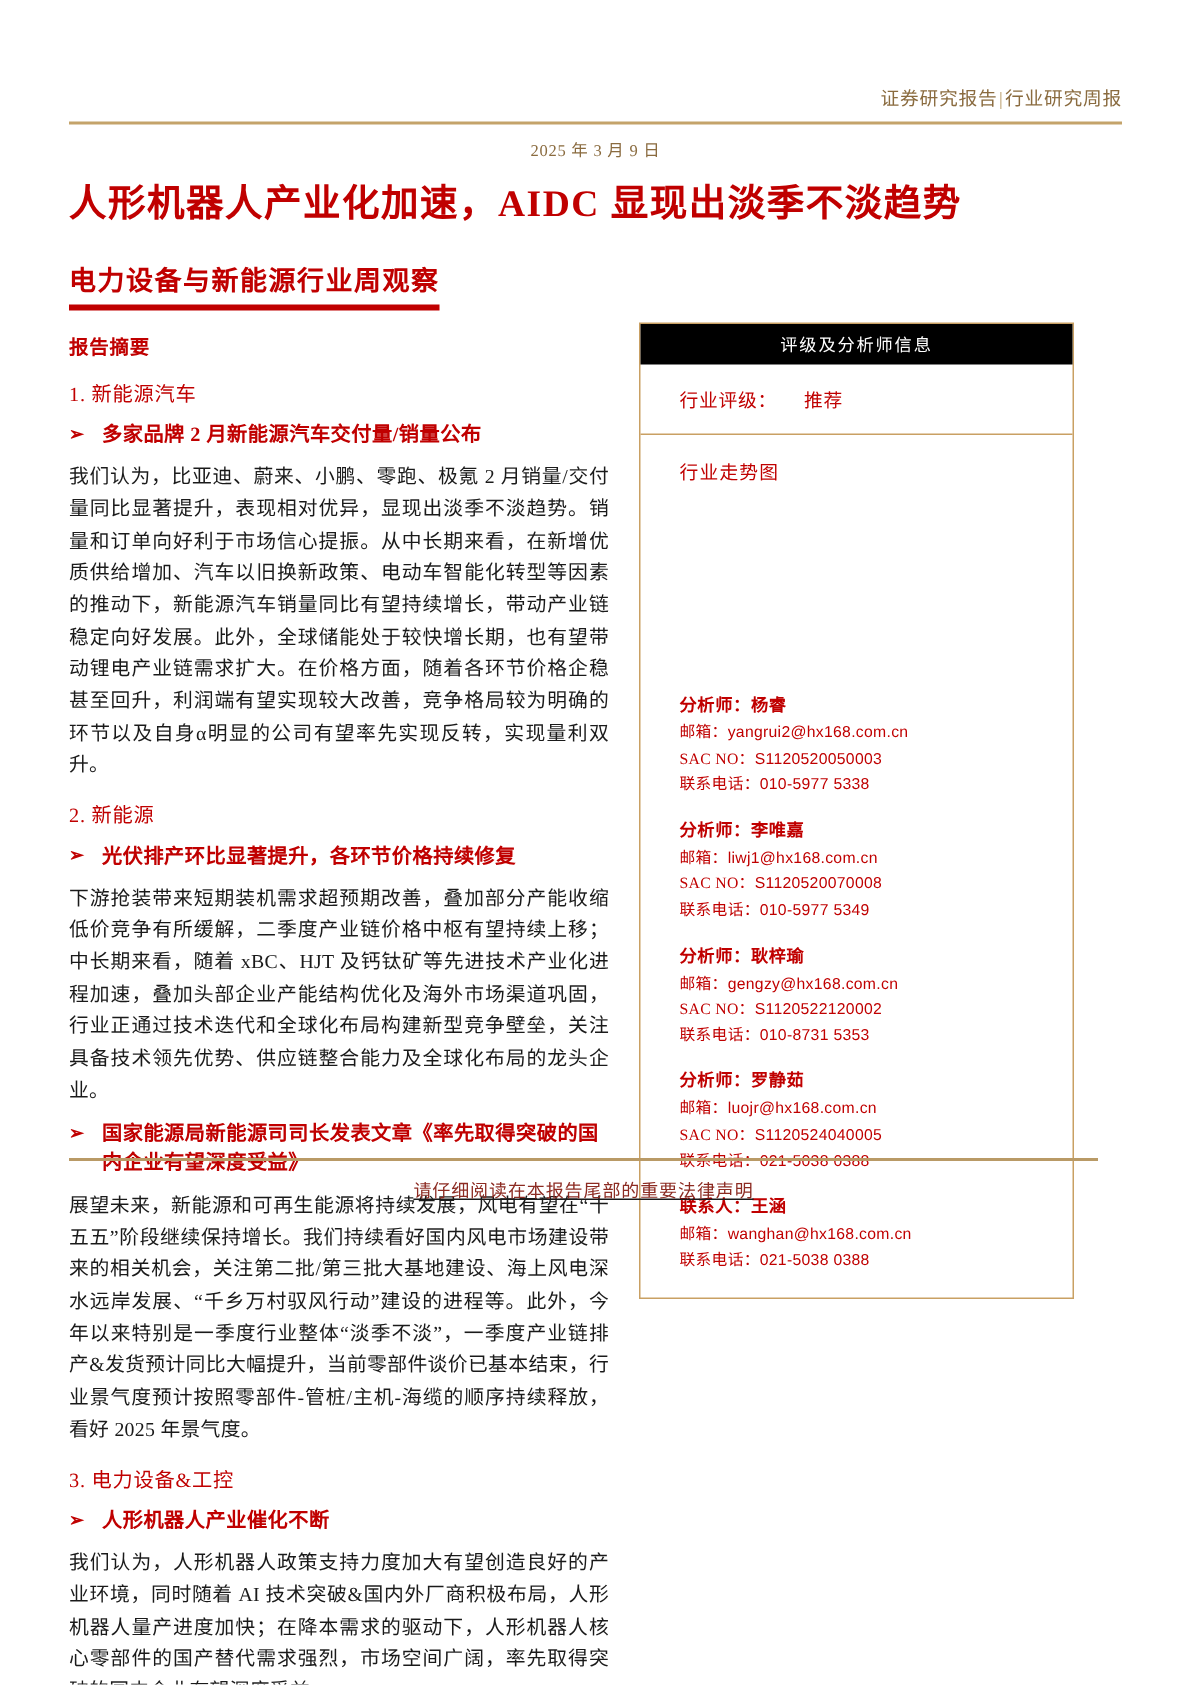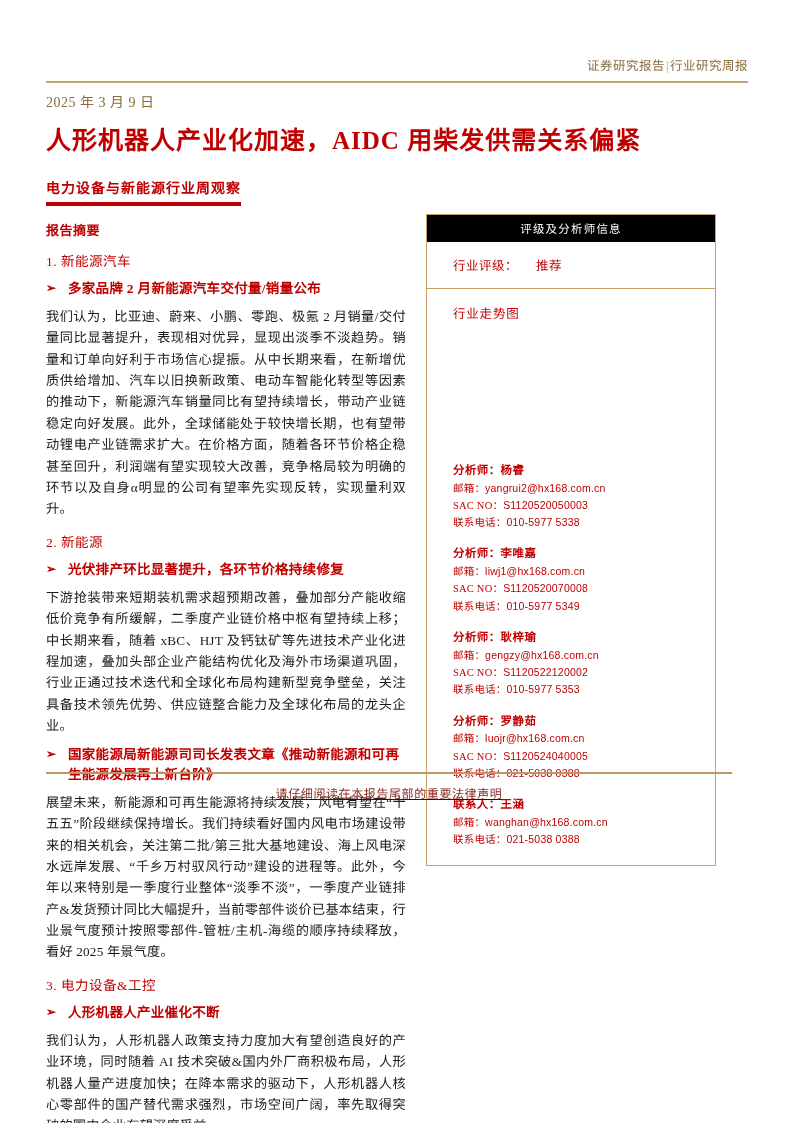--- a/index.html
+++ b/index.html
@@ -36,42 +36,42 @@
     font-family: "Liberation Serif", "DejaVu Serif", serif;
   }
   .hdr-kicker .sep { color: #b89a68; padding: 0 1px; }
 
   .hdr-rule {
     height: 2px;
     background: #c4a36a;
     margin-top: 7px;
   }
   .hdr-date {
-    text-align: left;
-    font-size: 14px;
+    text-align: center;
+    font-size: 11px;
     color: #8a6b3f;
     margin-top: 8px;
     letter-spacing: 0.5px;
   }
 
   .main-title {
     margin-top: 14px;
     font-size: 25px;
     font-weight: bold;
     color: #c00000;
     letter-spacing: 1px;
     line-height: 1.25;
     white-space: nowrap;
   }
   .sub-title-wrap {
     margin-top: 8px;
     display: inline-block;
   }
   .sub-title {
-    font-size: 14px;
+    font-size: 18px;
     font-weight: bold;
     color: #c00000;
     letter-spacing: 1px;
     line-height: 1.2;
   }
   .sub-rule {
     height: 4px;
     background: #c00000;
     margin-top: 4px;
     width: 100%;
@@ -230,21 +230,21 @@
 
   
   <div class="hdr-kicker">
     <span>证券研究报告</span><span class="sep">|</span><span>行业研究周报</span>
   </div>
 
   <div class="hdr-rule"></div>
 
   <div class="hdr-date">2025 年 3 月 9 日</div>
 
-  <h1 class="main-title">人形机器人产业化加速，AIDC 用柴发供需关系偏紧</h1>
+  <h1 class="main-title">人形机器人产业化加速，AIDC 显现出淡季不淡趋势</h1>
 
   <div class="sub-title-wrap">
     <div class="sub-title">电力设备与新能源行业周观察</div>
     <div class="sub-rule"></div>
   </div>
 
   
   <div class="body-cols">
 
     <div class="col-left">
@@ -257,21 +257,21 @@
           </div>
           <p class="para">我们认为，比亚迪、蔚来、小鹏、零跑、极氪 2 月销量/交付量同比显著提升，表现相对优异，显现出淡季不淡趋势。销量和订单向好利于市场信心提振。从中长期来看，在新增优质供给增加、汽车以旧换新政策、电动车智能化转型等因素的推动下，新能源汽车销量同比有望持续增长，带动产业链稳定向好发展。此外，全球储能处于较快增长期，也有望带动锂电产业链需求扩大。在价格方面，随着各环节价格企稳甚至回升，利润端有望实现较大改善，竞争格局较为明确的环节以及自身α明显的公司有望率先实现反转，实现量利双升。</p>
           <div class="sec-num">2. 新能源</div>
           <div class="bullet">
             <span class="arrow">➢</span>
             <span class="btext">光伏排产环比显著提升，各环节价格持续修复</span>
           </div>
           <p class="para">下游抢装带来短期装机需求超预期改善，叠加部分产能收缩低价竞争有所缓解，二季度产业链价格中枢有望持续上移；中长期来看，随着 xBC、HJT 及钙钛矿等先进技术产业化进程加速，叠加头部企业产能结构优化及海外市场渠道巩固，行业正通过技术迭代和全球化布局构建新型竞争壁垒，关注具备技术领先优势、供应链整合能力及全球化布局的龙头企业。</p>
           <div class="bullet">
             <span class="arrow">➢</span>
-            <span class="btext">国家能源局新能源司司长发表文章《推动新能源和可再生能源发展再上新台阶》</span>
+            <span class="btext">国家能源局新能源司司长发表文章《率先取得突破的国内企业有望深度受益》</span>
           </div>
           <p class="para">展望未来，新能源和可再生能源将持续发展，风电有望在“十五五”阶段继续保持增长。我们持续看好国内风电市场建设带来的相关机会，关注第二批/第三批大基地建设、海上风电深水远岸发展、“千乡万村驭风行动”建设的进程等。此外，今年以来特别是一季度行业整体“淡季不淡”，一季度产业链排产&amp;发货预计同比大幅提升，当前零部件谈价已基本结束，行业景气度预计按照零部件-管桩/主机-海缆的顺序持续释放，看好 2025 年景气度。</p>
           <div class="sec-num">3. 电力设备&amp;工控</div>
           <div class="bullet">
             <span class="arrow">➢</span>
             <span class="btext">人形机器人产业催化不断</span>
           </div>
           <p class="para">我们认为，人形机器人政策支持力度加大有望创造良好的产业环境，同时随着 AI 技术突破&amp;国内外厂商积极布局，人形机器人量产进度加快；在降本需求的驱动下，人形机器人核心零部件的国产替代需求强烈，市场空间广阔，率先取得突破的国内企业有望深度受益。</p>
         </div>
     </div>
@@ -300,21 +300,21 @@
             <div class="analyst">
               <div class="an-name">分析师：李唯嘉</div>
               <div class="an-line"><span class="lbl">邮箱：</span><span>liwj1@hx168.com.cn</span></div>
               <div class="an-line"><span class="lbl">SAC NO：</span><span>S1120520070008</span></div>
               <div class="an-line"><span class="lbl">联系电话：</span><span>010-5977 5349</span></div>
             </div>
             <div class="analyst">
               <div class="an-name">分析师：耿梓瑜</div>
               <div class="an-line"><span class="lbl">邮箱：</span><span>gengzy@hx168.com.cn</span></div>
               <div class="an-line"><span class="lbl">SAC NO：</span><span>S1120522120002</span></div>
-              <div class="an-line"><span class="lbl">联系电话：</span><span>010-5977 5353</span></div>
+              <div class="an-line"><span class="lbl">联系电话：</span><span>010-8731 5353</span></div>
             </div>
             <div class="analyst">
               <div class="an-name">分析师：罗静茹</div>
               <div class="an-line"><span class="lbl">邮箱：</span><span>luojr@hx168.com.cn</span></div>
               <div class="an-line"><span class="lbl">SAC NO：</span><span>S1120524040005</span></div>
               <div class="an-line"><span class="lbl">联系电话：</span><span>021-5038 0388</span></div>
             </div>
             <div class="analyst">
               <div class="an-name">联系人：王涵</div>
               <div class="an-line"><span class="lbl">邮箱：</span><span>wanghan@hx168.com.cn</span></div>

